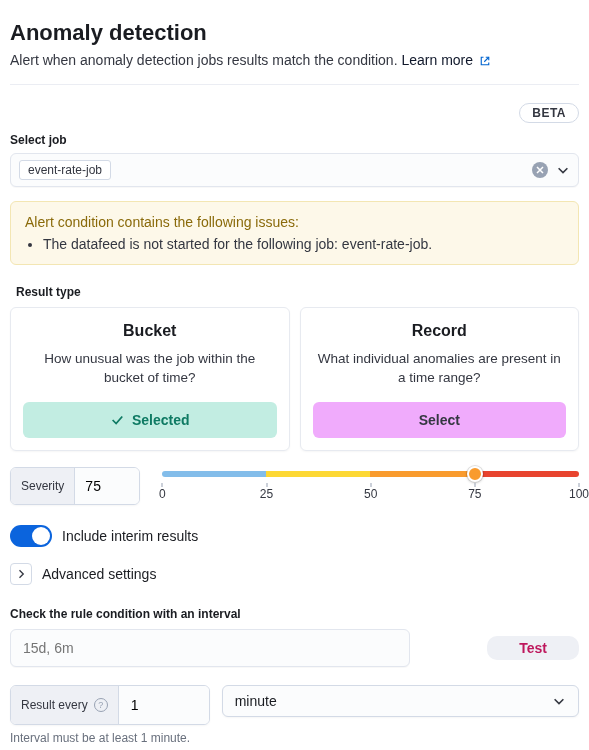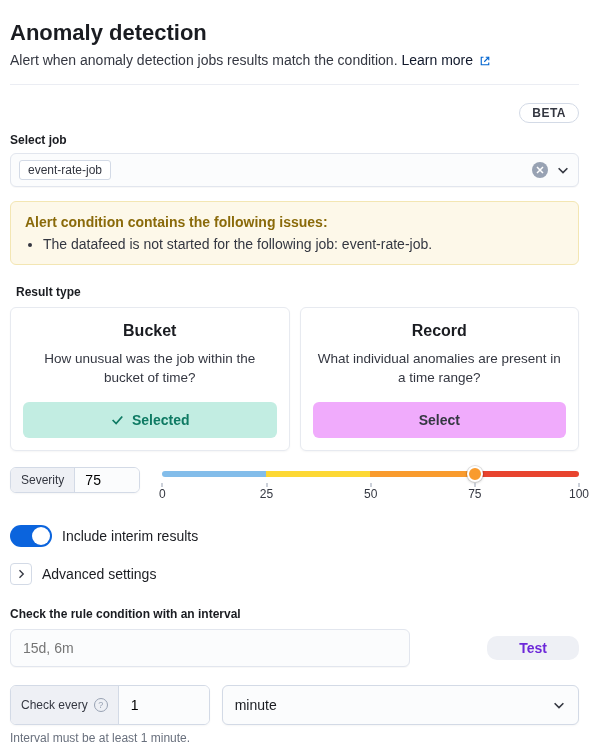--- a/index.html
+++ b/index.html
@@ -84,21 +84,21 @@
   }
   .callout {
     margin-top: 14px;
     background: #fdf8e9;
     border: 1px solid #f3e6b3;
     border-radius: 6px;
     padding: 12px 14px 10px 14px;
   }
   .callout-title {
     color: #8a6a0a;
-    font-weight: 700;
+    font-weight: 400;
     font-size: 14px;
     margin-bottom: 6px;
   }
   .callout ul {
     margin: 6px 0 2px 0;
     padding-left: 18px;
     color: #343741;
     font-size: 14px;
   }
   .section-label {
@@ -158,21 +158,21 @@
     display: flex;
     align-items: flex-start;
     gap: 22px;
   }
   .severity-box {
     display: flex;
     align-items: stretch;
     border: 1px solid #d3dae6;
     border-radius: 6px;
     overflow: hidden;
-    height: 26px;
+    height: 38px;
     box-shadow: 0 1px 2px rgba(0,0,0,0.04);
   }
   .severity-prepend {
     background: #eef0f5;
     color: #343741;
     font-size: 12px;
     display:flex; align-items:center;
     padding: 0 10px;
     border-right: 1px solid #d3dae6;
   }
@@ -276,21 +276,21 @@
     border: 1px solid #e2e6ee;
     background: #fbfcfd;
     border-radius: 6px;
     padding: 10px 12px;
     font-size: 14px;
     outline: none;
     box-shadow: 0 1px 1px rgba(0,0,0,0.03);
   }
   .test-btn {
     background: #eef0f5;
-    color: #6d28d9;
+    color: #be185d;
     border-radius: 10px;
     padding: 4px 32px;
     font-weight: 600;
     cursor: pointer;
   }
   .check-every-row {
     margin-top: 18px;
     display: flex;
     gap: 12px;
   }
@@ -324,21 +324,21 @@
     padding: 0 12px;
     width: 90px;
     font-size: 14px;
     background:#fbfcfd;
   }
   .unit-select {
     flex: 1;
     border: 1px solid #d3dae6;
     border-radius: 6px;
     background: #fbfcfd;
-    height: 40px;
+    height: 32px;
     display: flex;
     align-items: center;
     padding: 0 12px;
     justify-content: space-between;
     cursor: pointer;
     box-shadow: 0 1px 2px rgba(0,0,0,0.04);
   }
   .help-text {
     font-size: 12px;
     color: #69707d;
@@ -455,21 +455,21 @@
 <div class="interval-label">Check the rule condition with an interval</div>
 <div class="interval-row">
   <input class="text-input" style="width: 400px;" placeholder="15d, 6m">
   <div style="flex:1"></div>
   <div class="test-btn">Test</div>
 </div>
 
 <div class="check-every-row">
   <div class="check-every-box">
     <div class="check-every-prepend">
-      <span>Check every</span>
+      <span>Result every</span>
       <span class="q-circle">?</span>
     </div>
     <input class="check-every-input" value="1" style="">
   </div>
   <div class="unit-select">
     <span>minute</span>
     <svg class="ic" width="14" height="14" viewBox="0 0 16 16" fill="none" stroke="#343741" stroke-width="1.8">
         <path d="M3 6l5 5 5-5"></path>
       </svg>
   </div>

